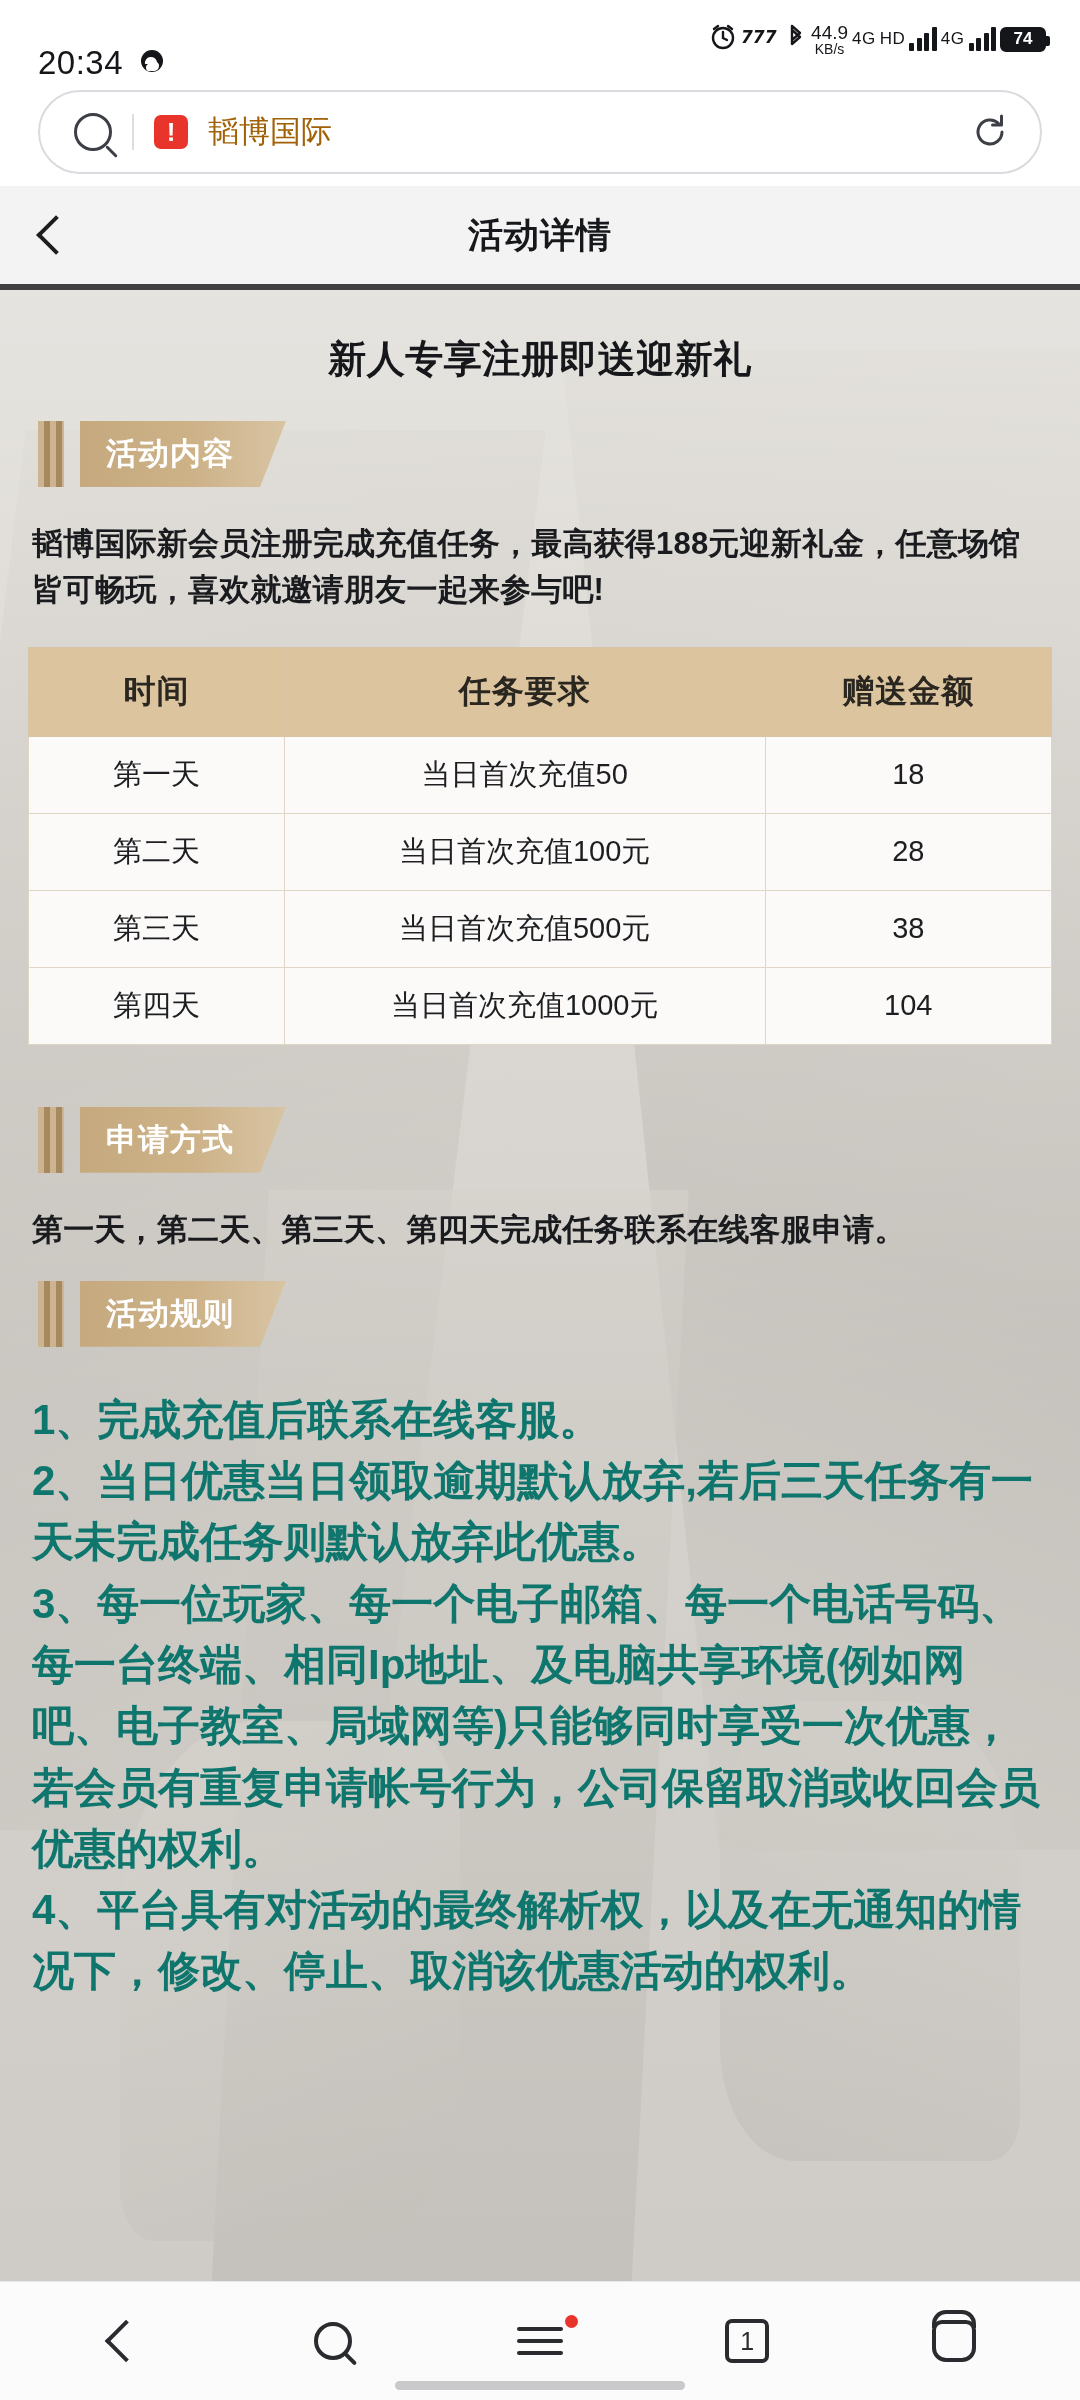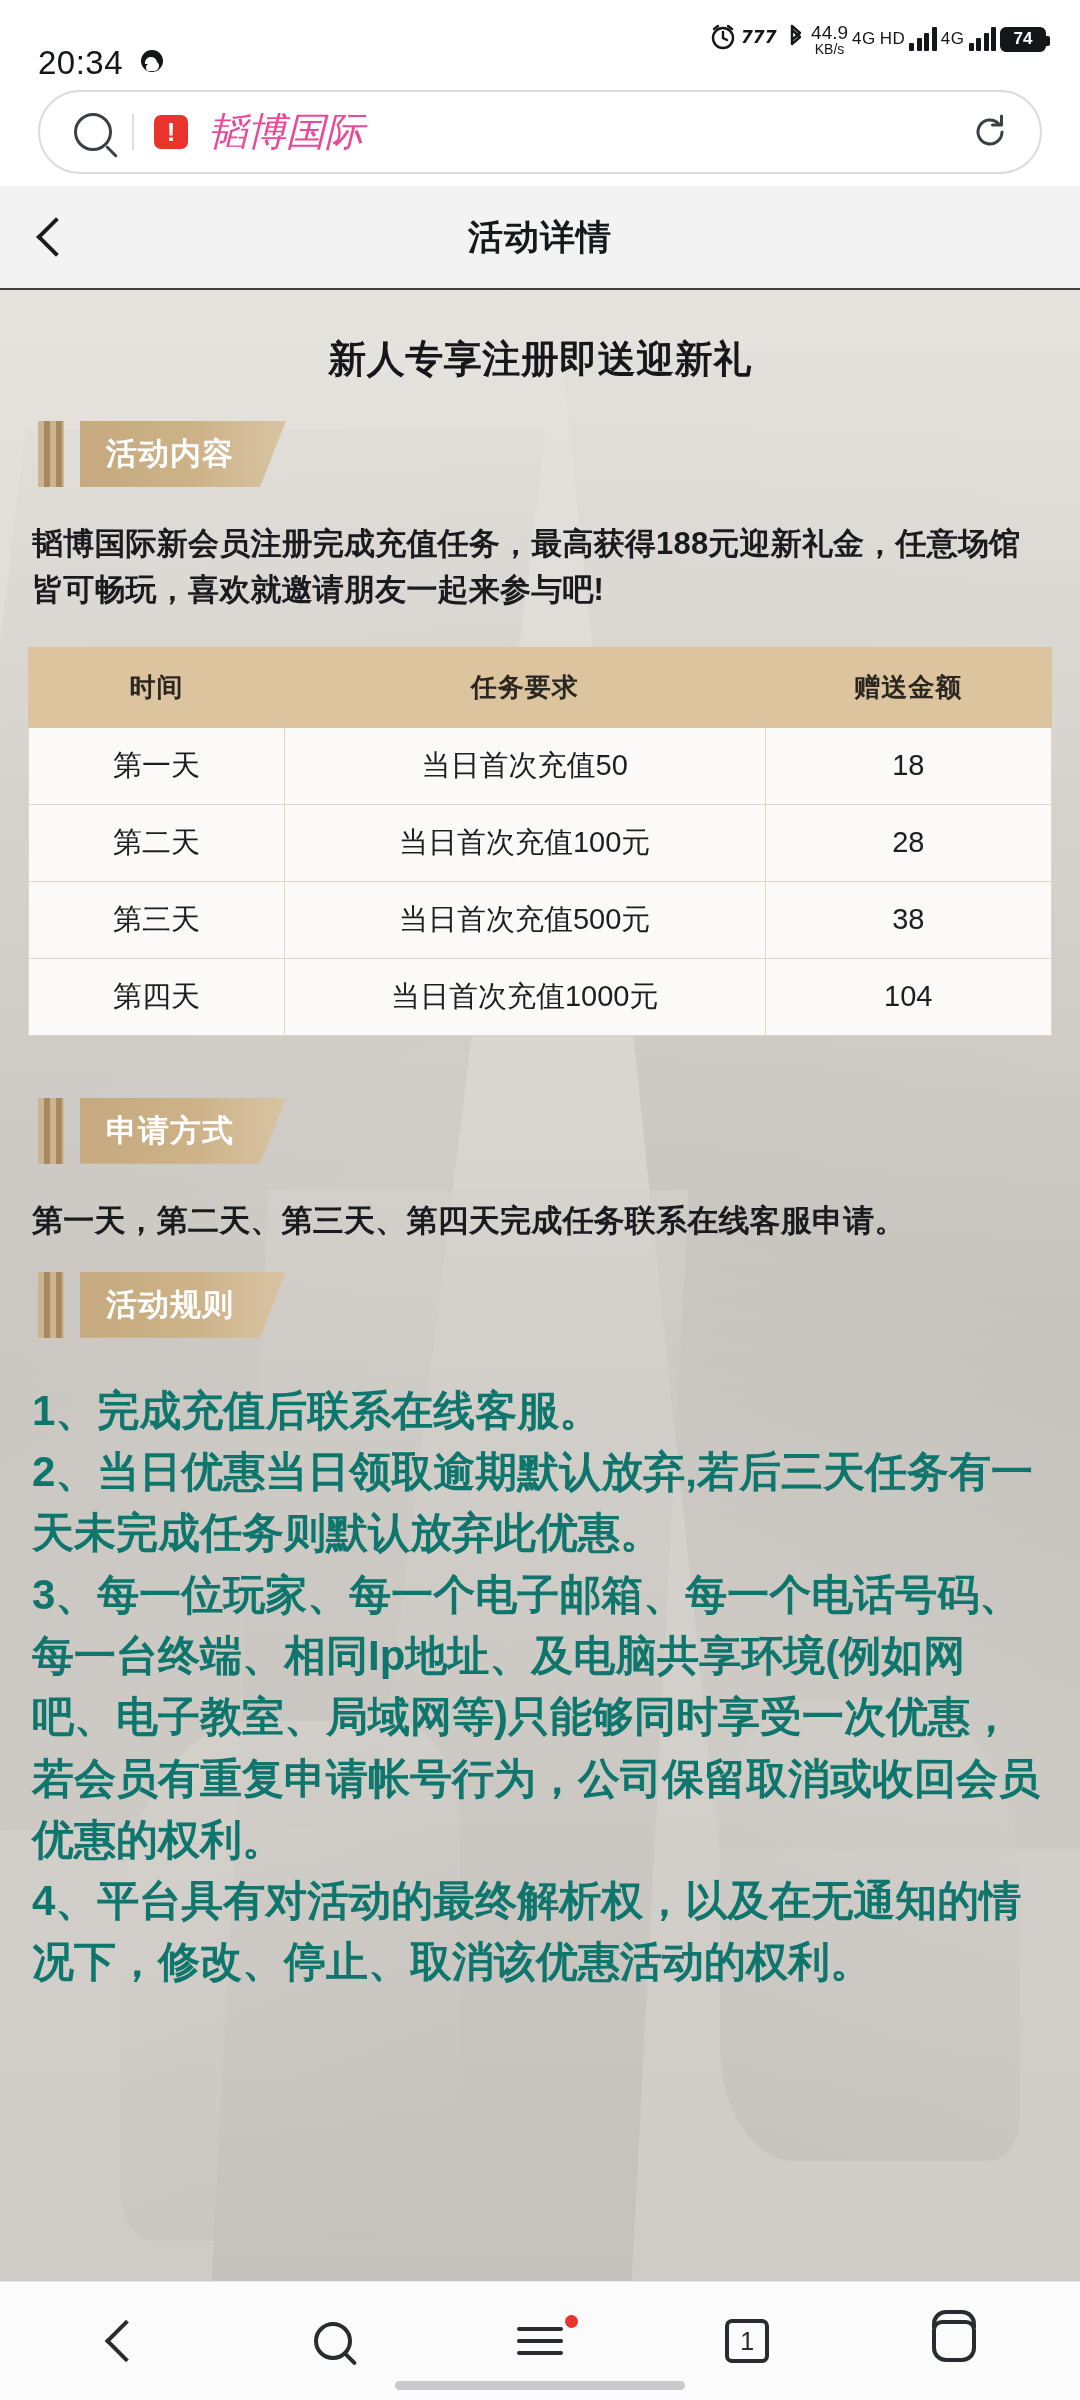--- a/index.html
+++ b/index.html
@@ -48,27 +48,27 @@
     display: flex; align-items: center; padding: 0 30px 0 34px; gap: 20px; background: #fff;
   }
   .url-search-ic { width: 38px; height: 38px; border: 3px solid #3c3f45; border-radius: 50%; position: relative; flex: 0 0 auto; }
   .url-search-ic:after { content: ""; position: absolute; right: -10px; bottom: -5px; width: 15px; height: 3px; background: #3c3f45; transform: rotate(45deg); border-radius: 2px; }
   .url-div { width: 2px; height: 36px; background: #dcdee2; flex: 0 0 auto; }
   .site-badge {
     width: 34px; height: 34px; border-radius: 7px; background: #e8342a; color: #fff;
     display: flex; align-items: center; justify-content: center; font-size: 26px; font-weight: 700;
     flex: 0 0 auto; line-height: 1;
   }
-  .url-text { font-size: 39px; color: #ec4899; flex: 1 1 auto; white-space: nowrap; overflow: hidden; font-style: italic; }
+  .url-text { font-size: 31px; color: #a16207; flex: 1 1 auto; white-space: nowrap; overflow: hidden; }
   .reload-ic { width: 40px; height: 40px; flex: 0 0 auto; position: relative; }
 
   
   .page-header {
     flex: 0 0 104px; background: #f3f3f3; display: flex; align-items: center;
-    position: relative; border-bottom: 2px solid #404040;
+    position: relative; border-bottom: 6px solid #404040;
   }
   .back-chevron { position: absolute; left: 42px; width: 28px; height: 28px; border-left: 4px solid #1d1d1f; border-bottom: 4px solid #1d1d1f; transform: rotate(45deg); }
   .page-title { width: 100%; text-align: center; font-size: 35px; font-weight: 700; color: #17181b; letter-spacing: 1px; }
 
   
   .content {
     flex: 1 1 auto; position: relative; overflow: hidden;
     background: #d8d5d0;
   }
   .bg-art { position: absolute; inset: 0; overflow: hidden; }
@@ -99,21 +99,21 @@
   .para {
     font-size: 31px; line-height: 1.48; color: #1a1b1e; font-weight: 700;
     padding: 8px 4px 0; letter-spacing: .2px;
   }
 
   table.promo {
     width: 100%; border-collapse: collapse; margin: 34px 0 12px;
     background: rgba(255,255,255,.92); table-layout: fixed;
   }
   table.promo thead th {
-    background: #dcc49e; color: #2a2620; font-size: 26px; font-weight: 700;
+    background: #dcc49e; color: #2a2620; font-size: 32px; font-weight: 700;
     padding: 22px 0; border: 1px solid #d6c4a5; letter-spacing: 1px;
   }
   table.promo tbody td {
     font-size: 29px; color: #1d1e21; text-align: center; padding: 18px 0;
     border: 1px solid #e0d6c6; background: #fbfaf8;
   }
   table.promo col.c1 { width: 25%; }
   table.promo col.c2 { width: 47%; }
   table.promo col.c3 { width: 28%; }
 

